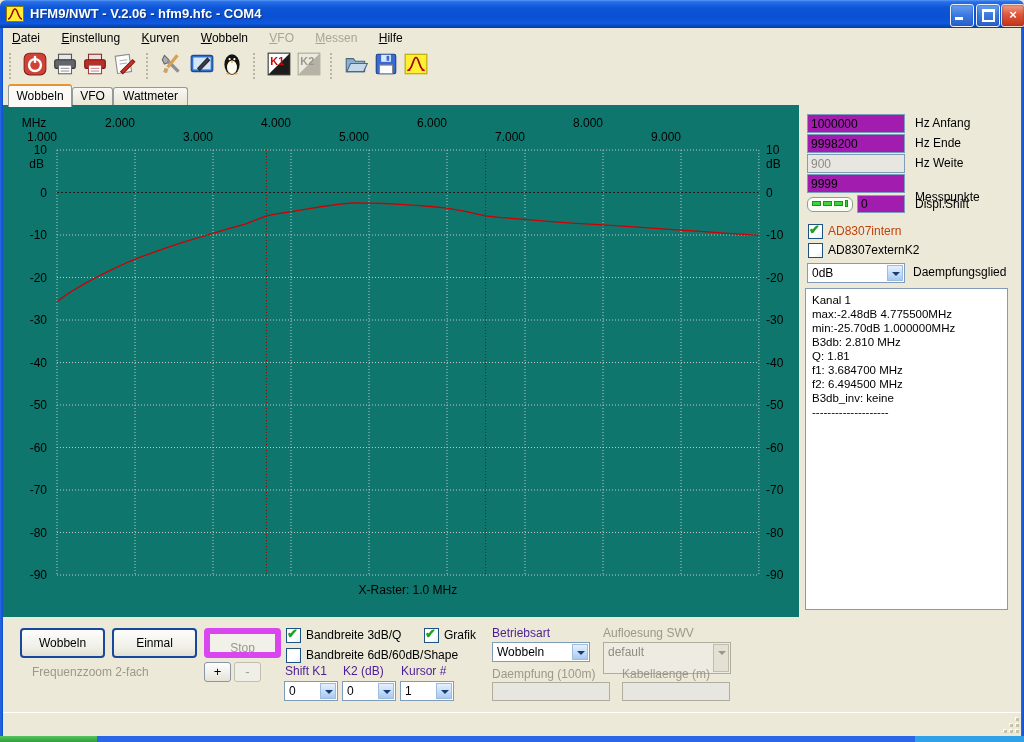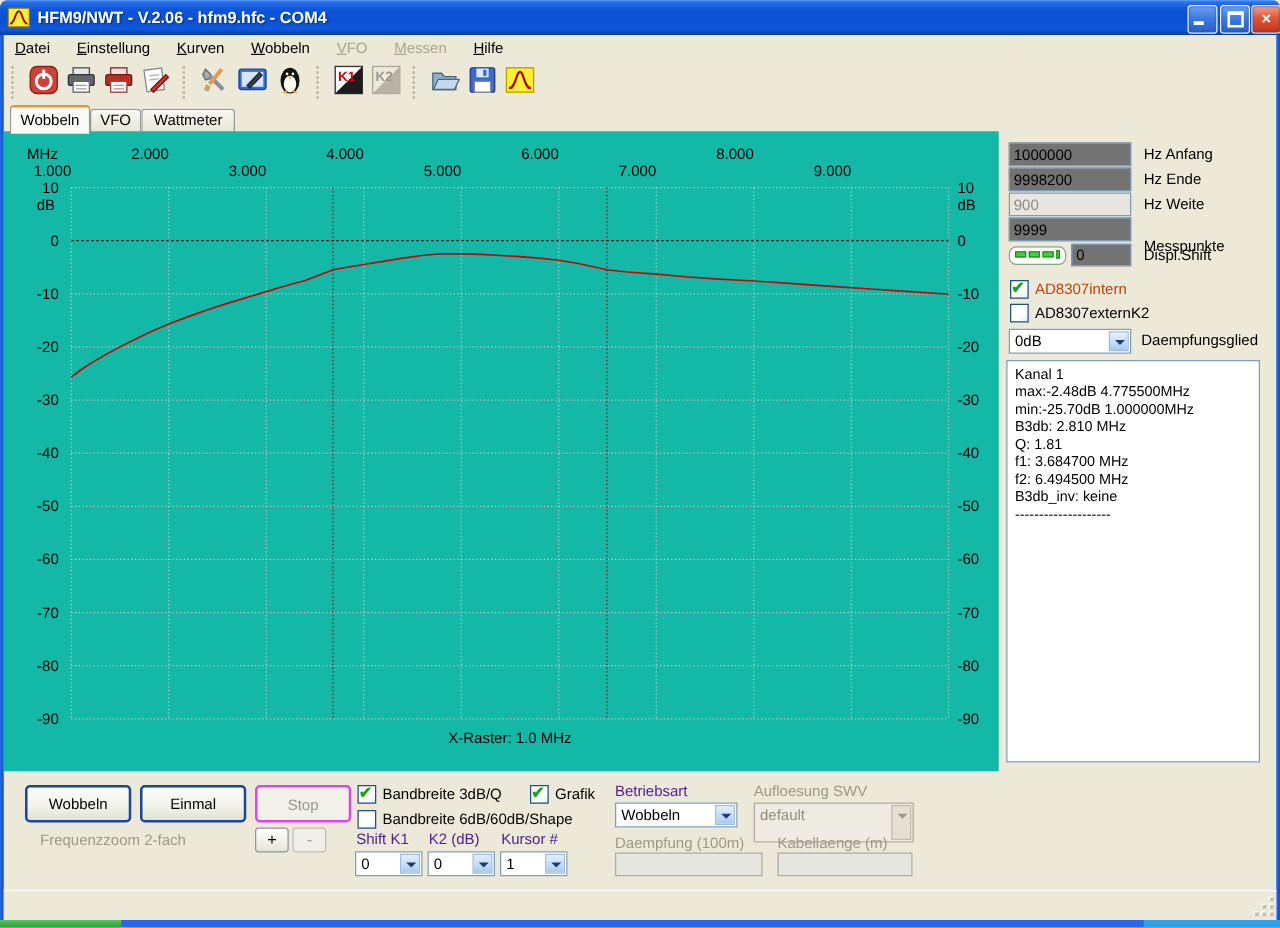--- a/index.html
+++ b/index.html
@@ -35,24 +35,24 @@
   .tb-btn{width:30px;height:30px;display:flex;justify-content:center;}
 
   
   #tabrow{left:3px;top:84px;width:1018px;height:21px;}
   .tab{position:absolute;border:1px solid #919b9c;border-bottom:none;border-radius:3px 3px 0 0;
     background:linear-gradient(#f8f7f3,#e8e5d4);text-align:center;font-size:12px;}
   .tab.inactive{top:3px;height:18px;line-height:17px;}
   .tab.active{top:0;height:21px;line-height:20px;background:#fbfaf7;border-top:2px solid #e5962e;z-index:3;}
 
   
-  #chart-panel{left:3px;top:105px;width:796px;height:512px;background:#14b8a6;}
-
-  
-  .field{border:1px solid #7f9db9;background:#737373;font-size:12px;padding:0 3px;height:19px;box-sizing:border-box;
+  #chart-panel{left:3px;top:105px;width:796px;height:512px;background:#0f766e;}
+
+  
+  .field{border:1px solid #7f9db9;background:#a21caf;font-size:12px;padding:0 3px;height:19px;box-sizing:border-box;
     font-family:"Liberation Sans",sans-serif;}
   .field:disabled,.field.disabled{background:#e7e6e0;color:#8b8b82;}
   .rp-label{position:absolute;left:915px;height:19px;line-height:19px;white-space:nowrap;}
   .cb{position:absolute;width:13px;height:13px;border:1px solid #1d5281;background:linear-gradient(135deg,#fff 60%,#e7eef7);}
   .cb.checked::after{content:"\2714";position:absolute;left:0px;top:-3px;color:#21a121;font-size:13px;font-weight:bold;}
   .cb-label{position:absolute;font-size:12px;white-space:nowrap;}
   .combo{position:absolute;border:1px solid #7f9db9;background:#fff;box-sizing:border-box;}
   .combo .val{position:absolute;left:4px;top:0;right:18px;height:100%;line-height:18px;overflow:hidden;white-space:nowrap;}
   .combo .arrow{position:absolute;right:1px;top:1px;bottom:1px;width:16px;
     background:linear-gradient(180deg,#e5f0fc,#c0dbfa 60%,#a8c8f0);border:1px solid #9ebcdd;box-sizing:border-box;}
@@ -62,21 +62,21 @@
   .combo.disabled .arrow::after{border-top-color:#9a978a;}
   #info-box{left:805px;top:288px;width:203px;height:322px;background:#fff;border:1px solid #7f9db9;
     padding:4px 6px;box-sizing:border-box;font-size:11.5px;line-height:14px;white-space:nowrap;overflow:hidden;}
   #dslider{left:807px;top:197px;width:44px;height:13px;border:1px solid #8ba08a;border-radius:6px;background:#fdfdf8;}
   #dslider i{position:absolute;top:3px;height:5px;background:#3cd43c;border:1px solid #1f8f1f;box-sizing:border-box;}
 
   
   .btn{position:absolute;height:30px;border:2px solid #17489c;border-radius:4px;
     background:linear-gradient(180deg,#fdfdfb,#efeee6 70%,#e2e0d2);font-size:12px;text-align:center;
     box-sizing:border-box;font-family:"Liberation Sans",sans-serif;}
-  .btn.disabled{border:2px solid #d946ef;color:#9a968a;background:#f2f1e9;}
+  .btn.disabled{border:6px solid #d946ef;color:#9a968a;background:#f2f1e9;}
   .smallbtn{position:absolute;width:27px;height:20px;border:1px solid #8a96a8;border-radius:3px;
     background:linear-gradient(180deg,#fefefe,#e6e4d8);text-align:center;line-height:17px;font-size:13px;box-sizing:border-box;}
   .smallbtn.disabled{border-color:#c2beac;color:#a09c8e;background:#f0efe7;}
   .gray-label{position:absolute;color:#9c988a;white-space:nowrap;}
   .blk-label{position:absolute;color:#4c1d95;white-space:nowrap;}
 
   
   #statusbar{left:3px;top:712px;width:1018px;height:24px;background:#ece9d8;border-top:1px solid #fff;}
   #grip{left:1004px;top:718px;width:16px;height:16px;}
   #grip i{position:absolute;width:3px;height:3px;background:#c6c2aa;box-shadow:-1px -1px 0 #fff;}

